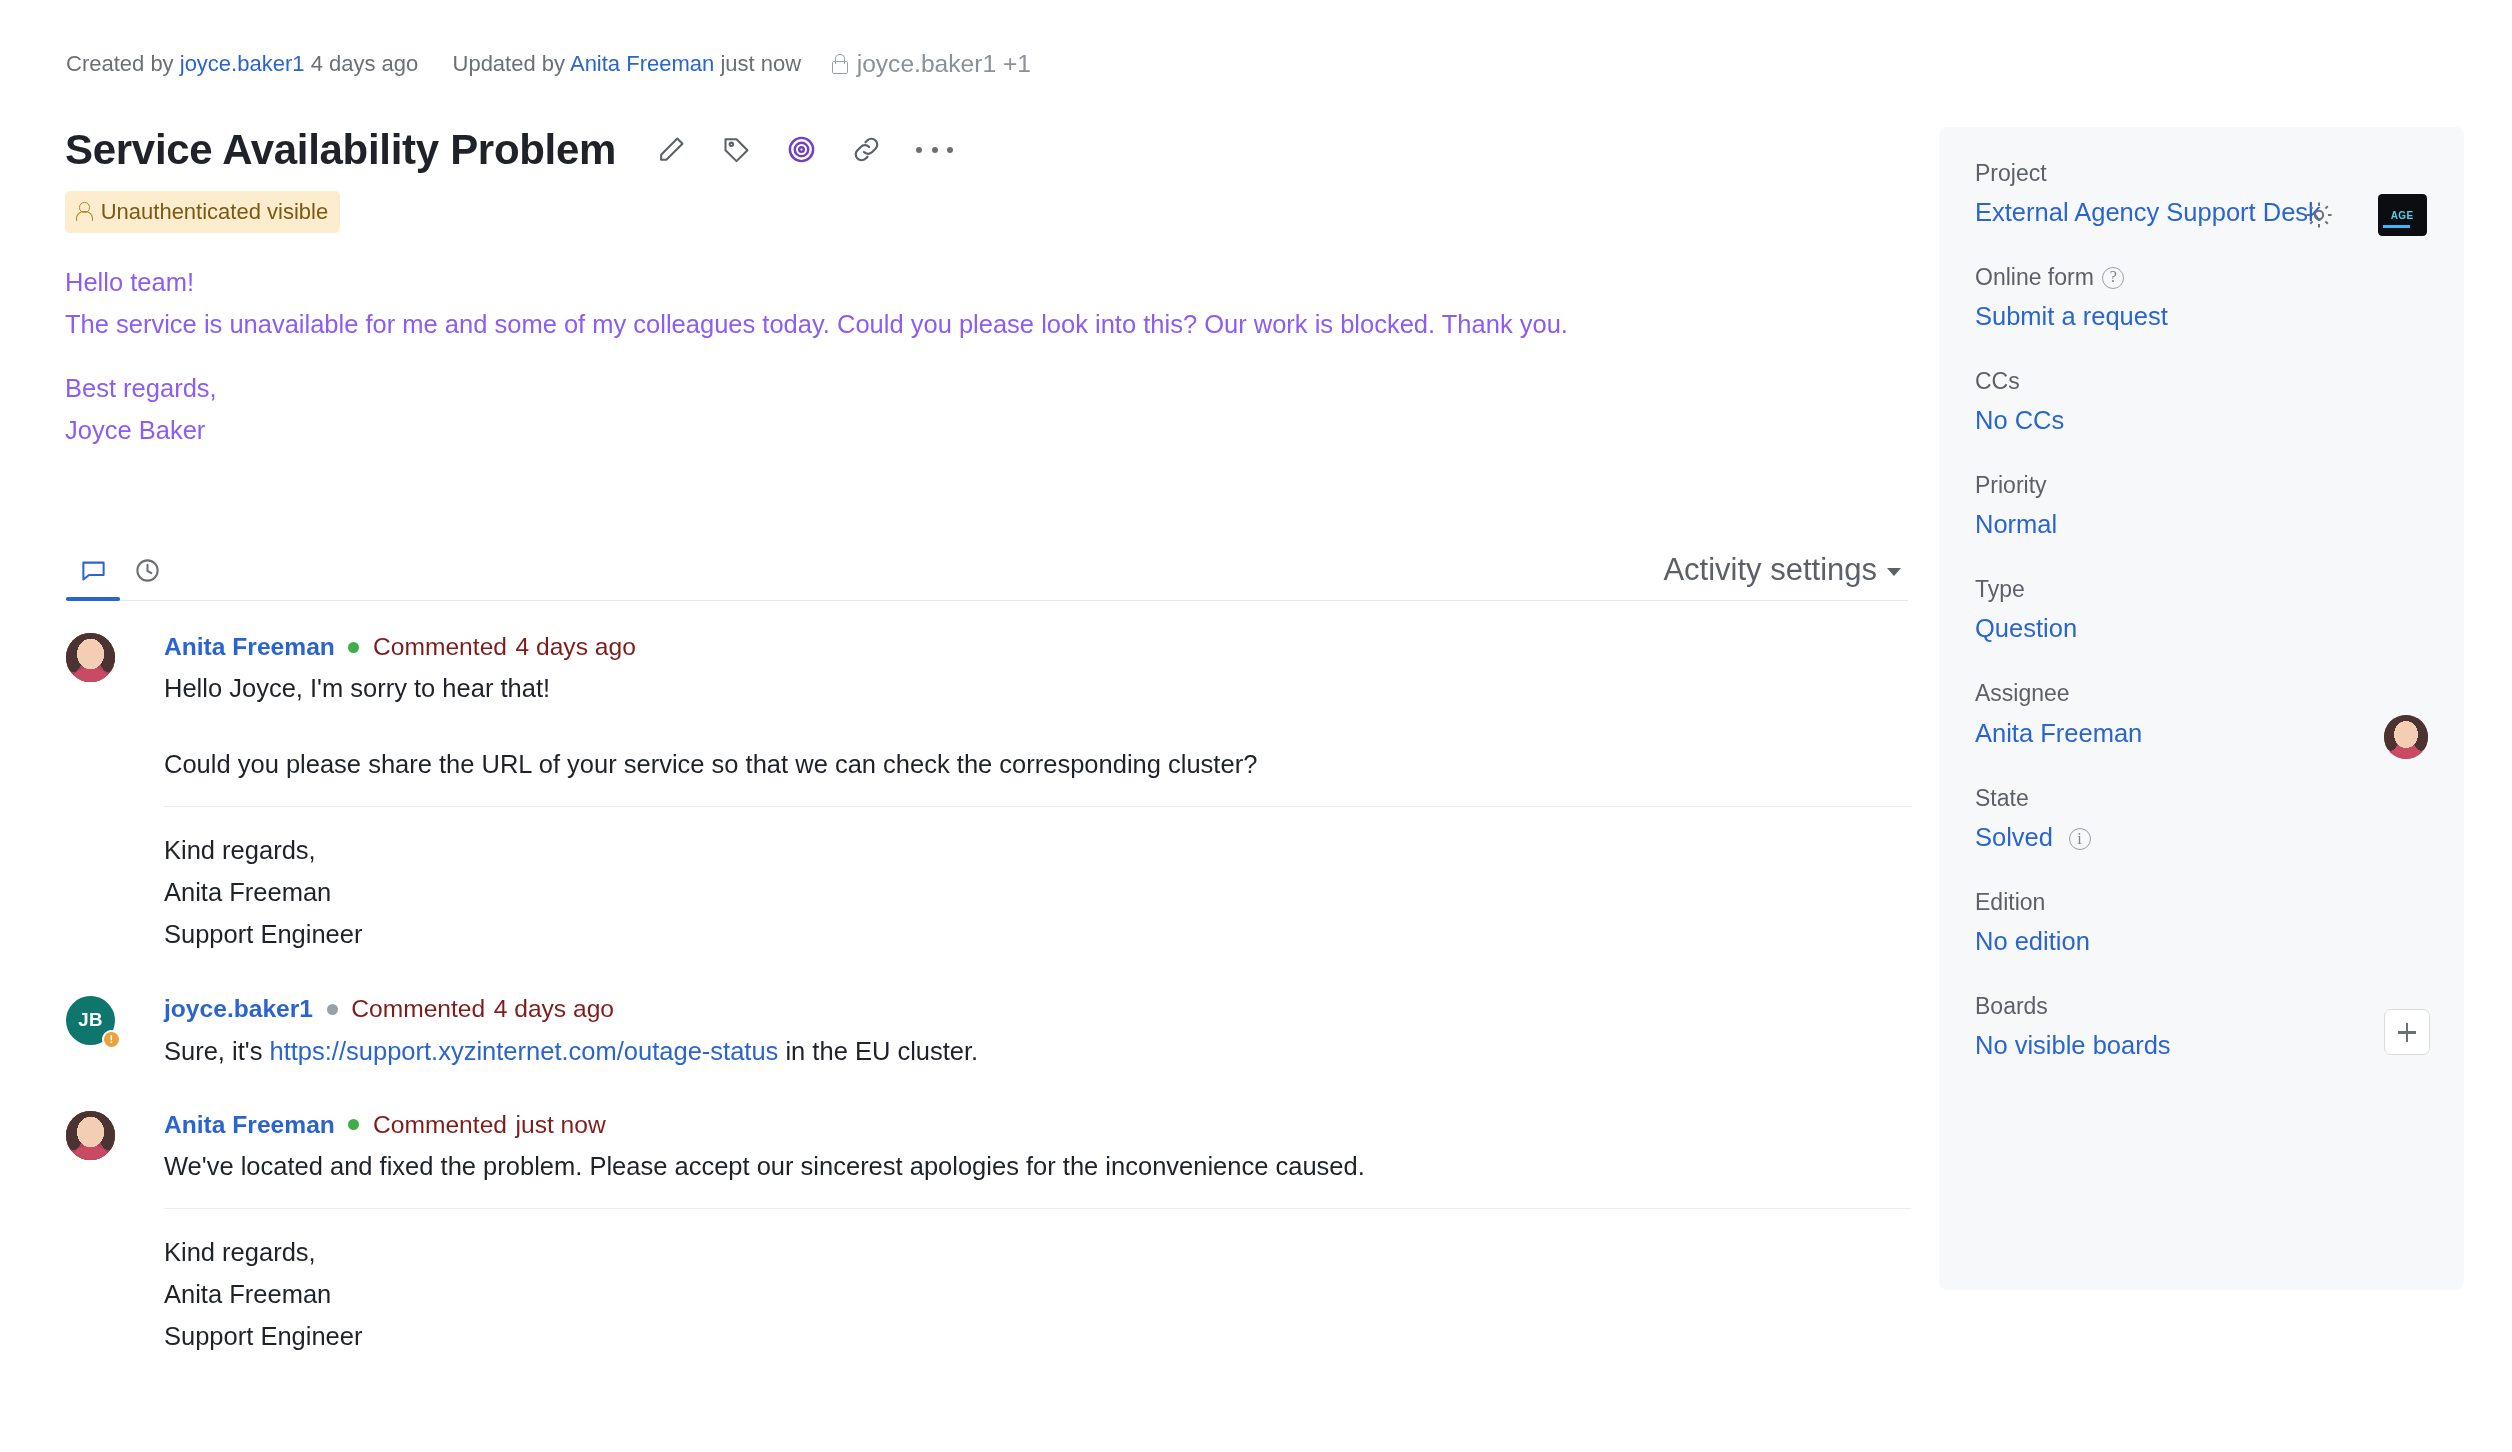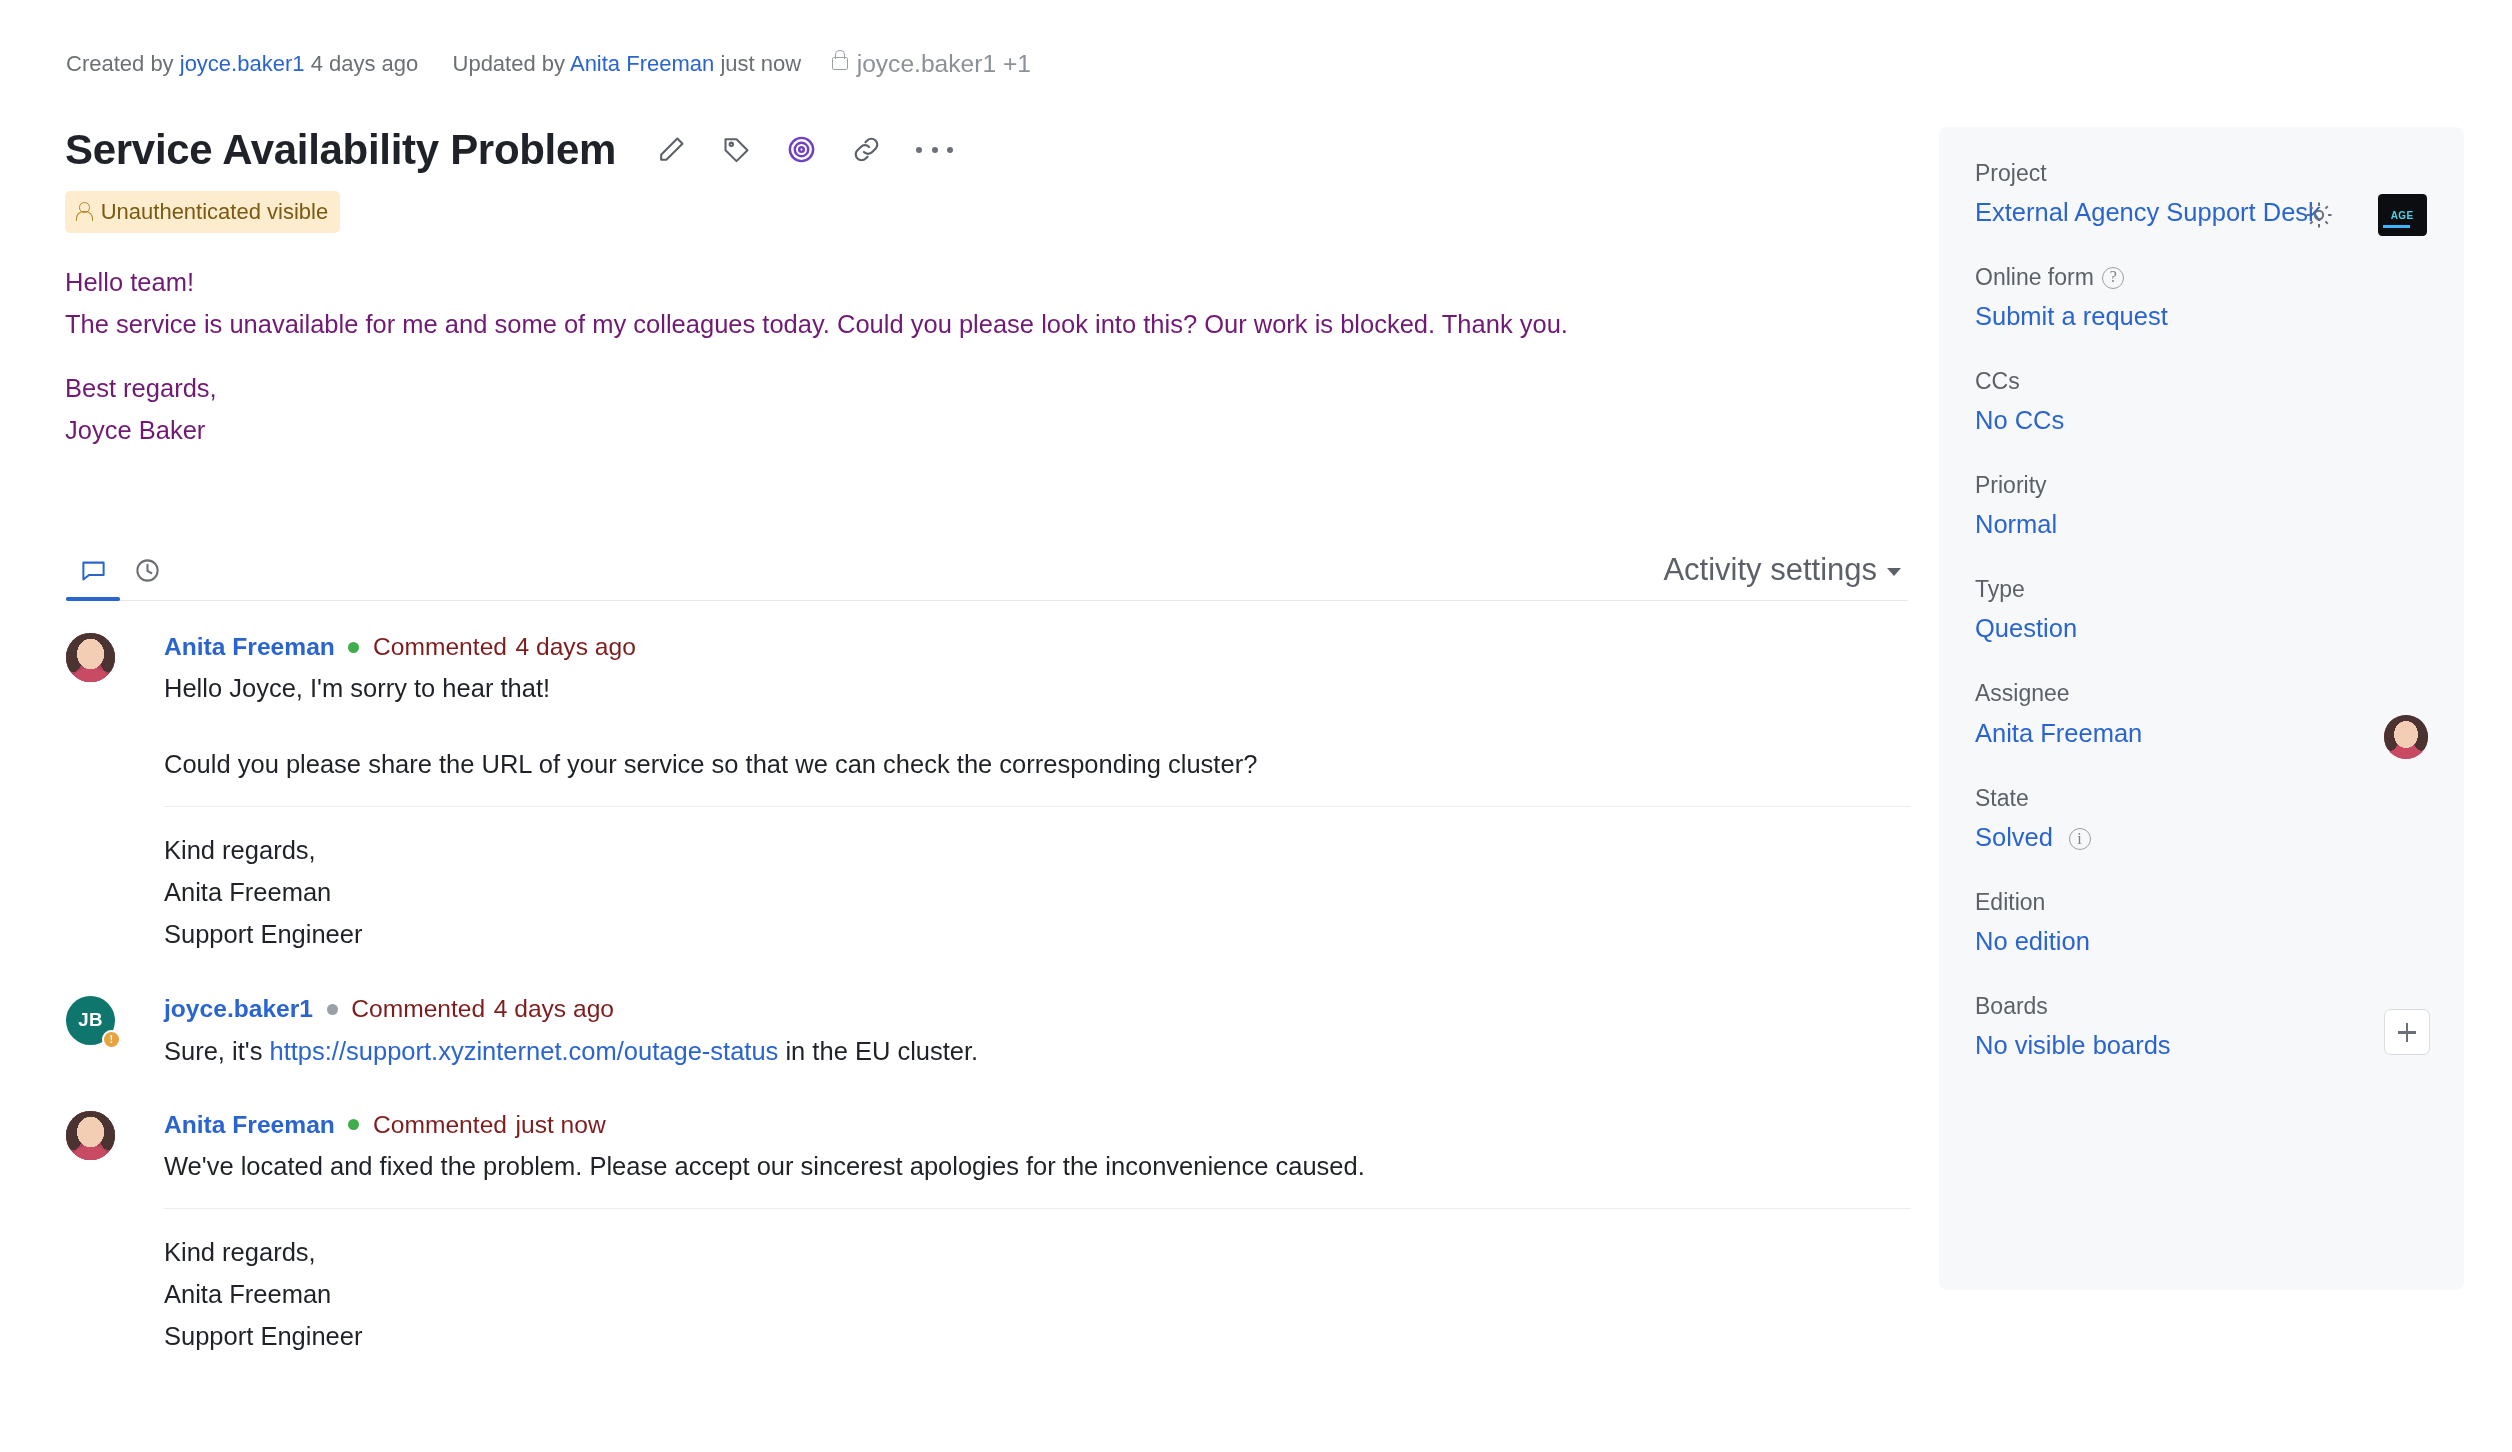--- a/index.html
+++ b/index.html
@@ -33,21 +33,21 @@
   .meta-row .sep { display: inline-block; width: 22px; }
 
   .watchers {
     position: absolute;
     right: 1481px; top: 48px;
     font-size: 24.6px;
     color: #8b9099;
     line-height: 31px;
     white-space: nowrap;
     display: flex;
-    align-items: flex-start;
+    align-items: center;
     gap: 8.5px;
     padding-left: 8px;
   }
   .lock-ico { display: inline-block; width: 18.7px; height: 22px; position: relative; }
   .lock-ico::before {
     content: ""; position: absolute; left: 2.5px; top: 8.5px;
     width: 13.6px; height: 11px; border: 1.7px solid #9aa0a8; border-radius: 1.7px;
   }
   .lock-ico::after {
     content: ""; position: absolute; left: 5.1px; top: 1.7px;
@@ -107,21 +107,21 @@
     content:""; position:absolute; left:0.8px; top:9.3px; width:15.3px; height:8.5px;
     border: 1.7px solid #b4862a; border-bottom: none; border-radius: 7.6px 7.6px 0 0;
   }
 
   
   .desc {
     position: absolute;
     left: 65px; top: 261px;
     width: 1842px;
     font-size: 25.5px;
-    color: #701a75;
+    color: #8b5cf6;
     line-height: 42px;
   }
   .desc p { margin: 0 0 22px 0; }
   .desc p:last-child { margin-bottom: 0; }
 
   
   .activity-bar {
     position: absolute;
     left: 66px; top: 540px;
     width: 1842px;

